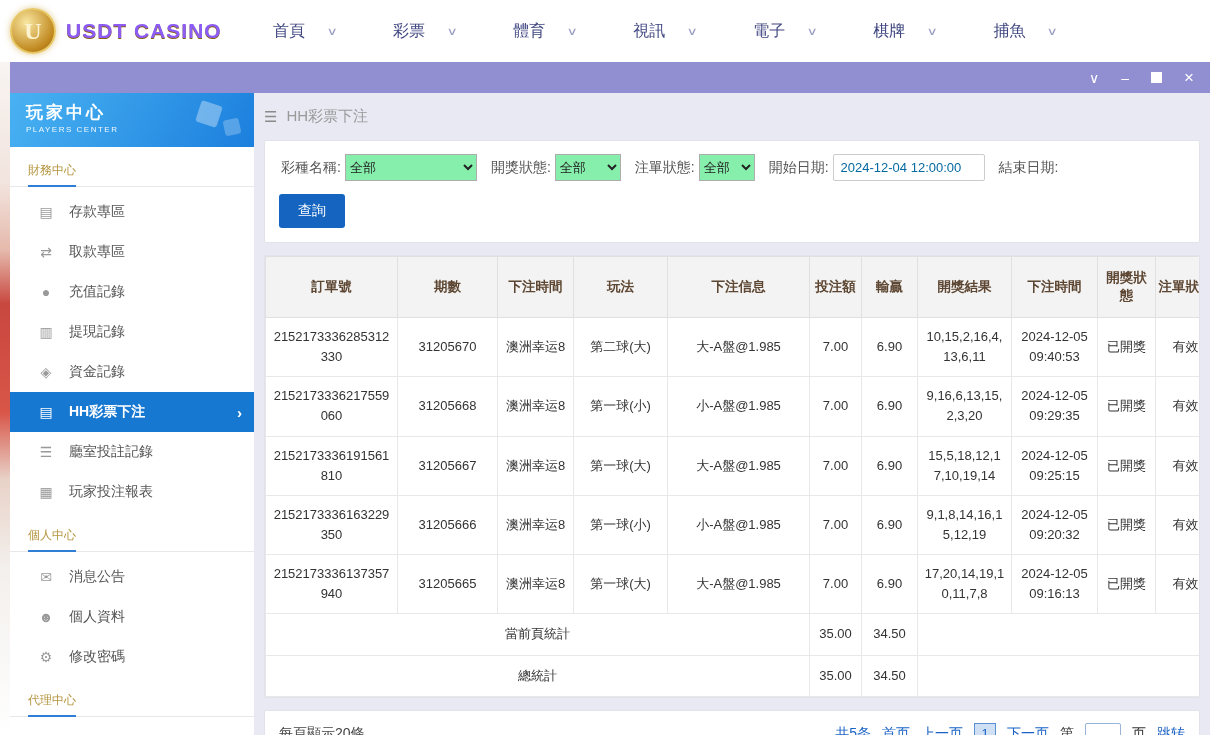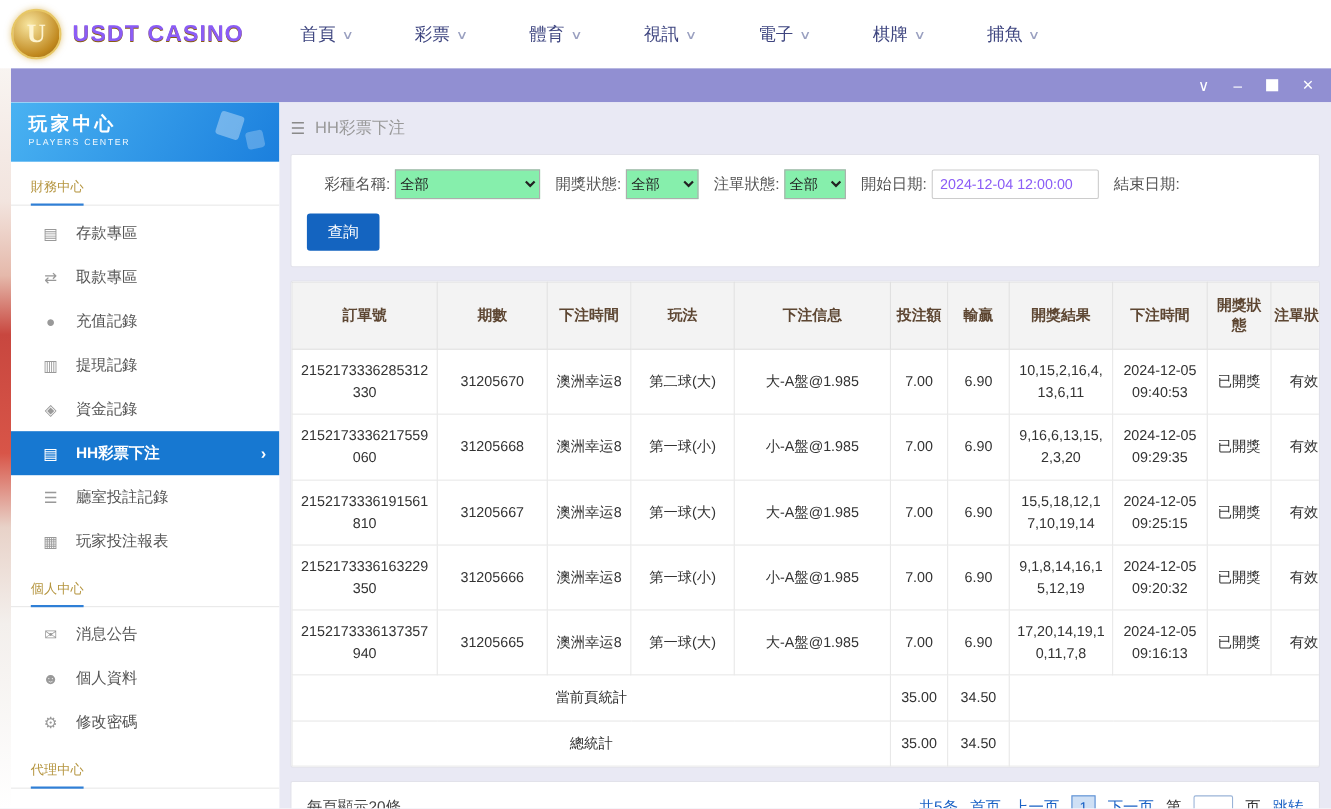--- a/index.html
+++ b/index.html
@@ -15,21 +15,21 @@
   .logo-wrap { display:flex; align-items:center; gap:10px; margin-left:10px; width:235px; }
   .logo-badge {
     width:46px; height:46px; border-radius:50%;
     background:radial-gradient(circle at 35% 30%, #f8e6a0, #c0881e 70%, #8a5e10);
     border:2px solid #e7c766; display:flex; align-items:center; justify-content:center;
     color:#fdf3cf; font-weight:bold; font-size:24px; font-family:"Liberation Serif",serif;
     box-shadow:0 0 6px rgba(200,150,30,.5);
   }
   .logo-text { font-size:21px; font-weight:bold; letter-spacing:1px; color:#8b5cf6; text-shadow:0 1px 0 #8a5e10; }
   .main-nav { display:flex; gap:57px; margin-left:28px; }
-  .nav-item { display:flex; align-items:center; gap:7px; font-size:16px; color:#3f4680; cursor:pointer; }
+  .nav-item { display:flex; align-items:center; gap:23px; font-size:16px; color:#3f4680; cursor:pointer; }
   .nav-chevron { color:#9aa0c0; font-size:11px; transform:scaleX(1.4); }
 
   
   .app-row { display:flex; height:673px; }
   .bg-strip {
     width:10px; height:100%;
     background:linear-gradient(#f8f4f1 0%, #f2e4de 18%, #e5b9ab 28%, #c8473f 36%, #d85548 52%, #e8d2c8 62%, #f3efec 75%, #ffffff 100%);
   }
 
   
@@ -63,26 +63,26 @@
 
   
   .main { flex:1; background:#e9e9f4; padding:0 10px; overflow:hidden; min-width:0; }
   .breadcrumb { height:47px; display:flex; align-items:center; gap:9px; color:#999; font-size:15px; }
   .hamburger { font-size:15px; color:#8a8a8a; }
 
   .panel { background:#fff; border:1px solid #e2e2ea; border-radius:2px; }
   .filter-panel { padding:13px 14px 14px; }
   .filter-row { display:flex; align-items:center; font-size:14px; color:#555; white-space:nowrap; }
   .filter-row label { margin:0 4px 0 14px; }
-  .filter-row label:first-child { margin-left:16px; }
+  .filter-row label:first-child { margin-left:2px; }
   select { height:27px; border:1px solid #adadad; background:#86efac; font-size:13px; color:#222; font-family:inherit; }
   .sel-wide { width:132px; }
   .sel-mid { width:66px; }
   .sel-sm { width:56px; }
-  .input-date { width:152px; height:27px; border:1px solid #ccc; border-radius:2px; padding:0 7px; font-size:13px; color:#8b5cf6; font-family:inherit; }
+  .input-date { width:152px; height:27px; border:1px solid #ccc; border-radius:2px; padding:0 7px; font-size:13px; color:#0369a1; font-family:inherit; }
   .btn-query { margin-top:13px; background:#1464c0; color:#fff; border:none; padding:8px 19px; font-size:14px; border-radius:3px; cursor:pointer; font-family:inherit; }
 
   
   .table-panel { margin-top:0; overflow:hidden; }
   table { width:100%; border-collapse:collapse; table-layout:fixed; font-size:13px; color:#333; }
   th { background:#f3f3f3; font-weight:bold; color:#5d4632; font-size:13.5px; padding:12px 2px; border:1px solid #e0e0e0; overflow:hidden; }
   td { border:1px solid #e8e8e8; text-align:center; padding:9px 5px; word-break:break-all; line-height:1.55; }
   col.c-order{width:132px} col.c-issue{width:100px} col.c-lottery{width:76px} col.c-play{width:94px}
   col.c-betinfo{width:142px} col.c-amount{width:52px} col.c-winloss{width:56px} col.c-result{width:94px}
   col.c-time{width:86px} col.c-drawstatus{width:58px} col.c-orderstatus{width:60px}

